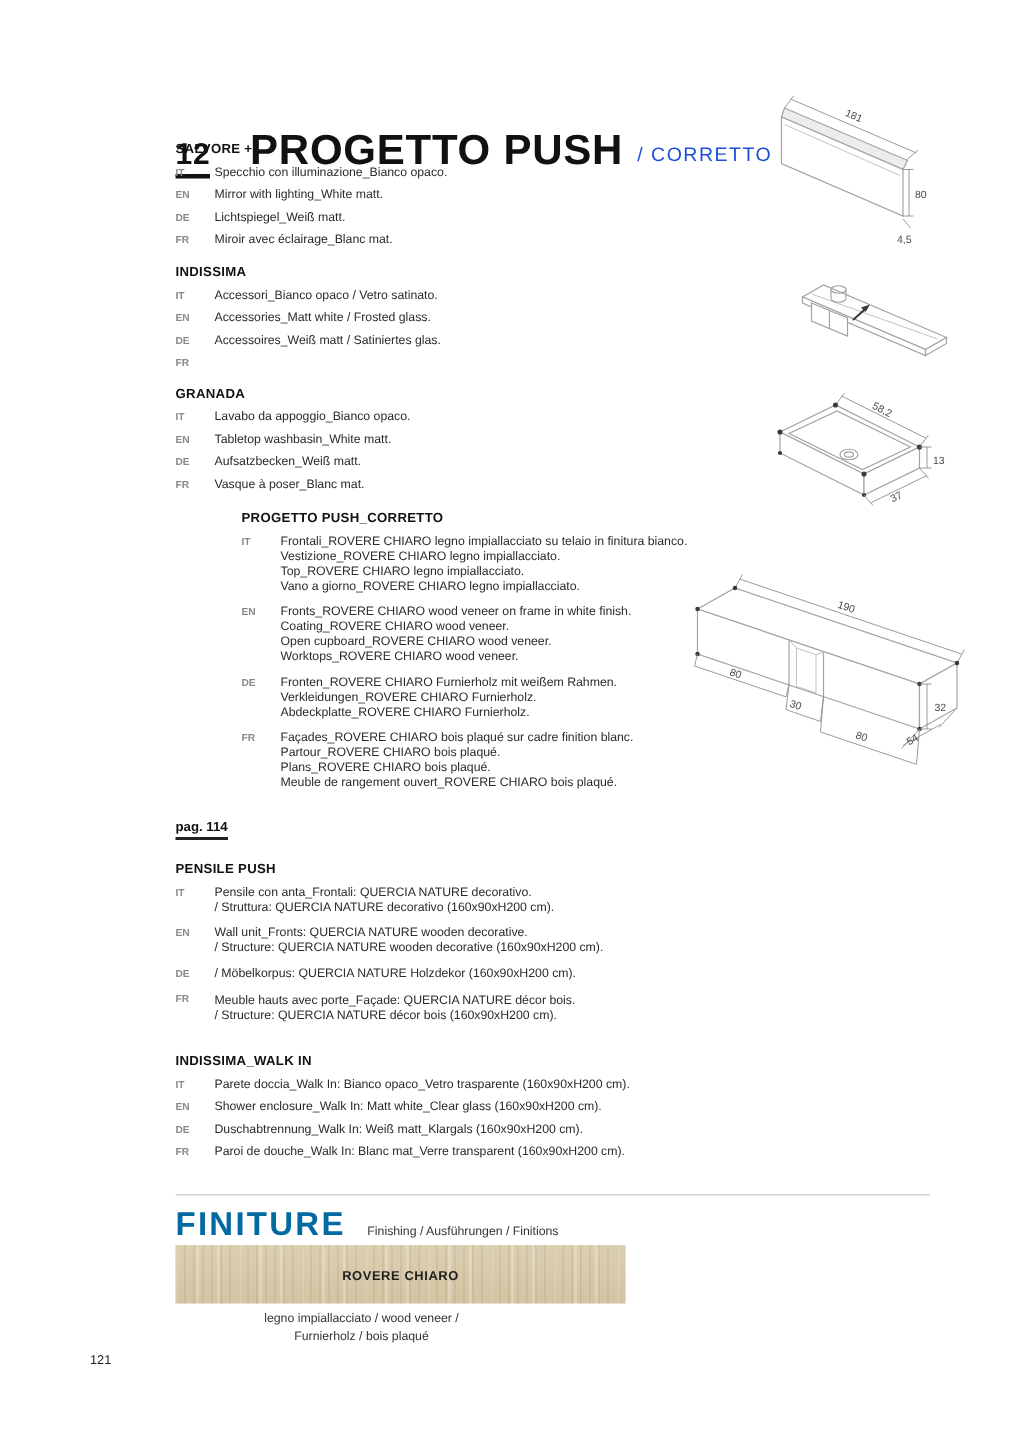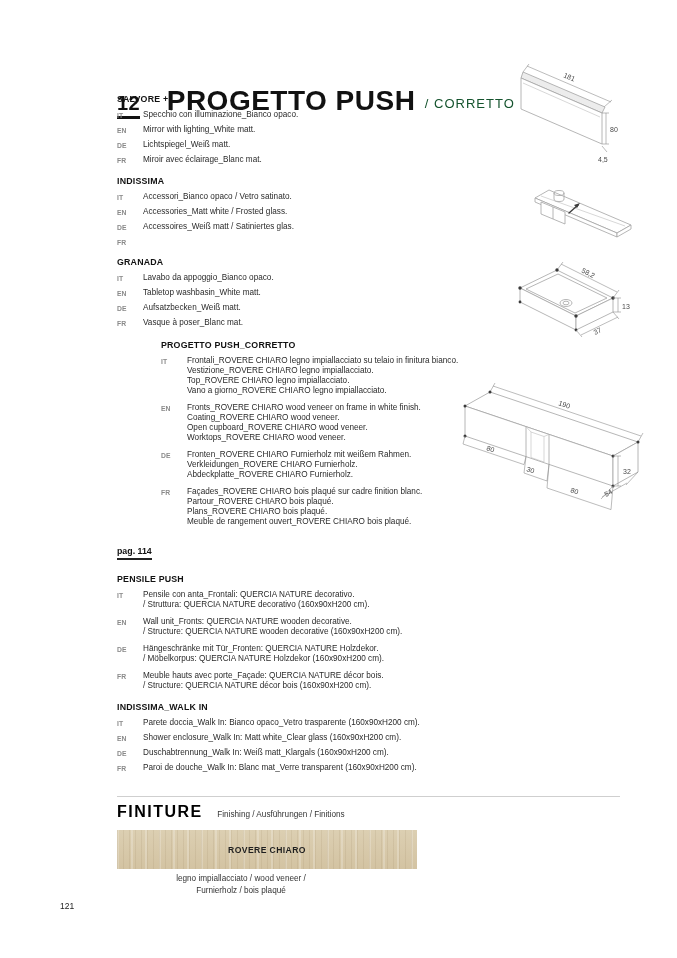--- a/index.html
+++ b/index.html
@@ -8,39 +8,39 @@
     font-family:"Liberation Sans", sans-serif;color:#222;
     -webkit-font-smoothing:antialiased;overflow:hidden;
   }
   .abs{position:absolute;}
 
   
   #title{left:117px;top:52px;white-space:nowrap;}
   #title .idx{display:inline-block;font-size:20px;font-weight:800;color:#111;
     border-bottom:3px solid #111;padding-bottom:1px;margin-right:6px;letter-spacing:.5px;margin-top:40px;}
   #title .main{font-size:28px;font-weight:800;color:#111;letter-spacing:.5px;margin-left:16px;}
-  #title .variant{font-size:13px;font-weight:400;color:#14532d;letter-spacing:1px;margin-left:5px;position:relative;top:-2px;margin-top:13px;}
+  #title .variant{font-size:13px;font-weight:400;color:#1d4ed8;letter-spacing:1px;margin-left:5px;position:relative;top:-2px;margin-top:13px;}
 
   
   .section{left:117px;width:345px;}
   .section-heading{font-size:8.8px;line-height:11px;font-weight:700;color:#111;
     letter-spacing:.2px;margin-bottom:5px;white-space:nowrap;}
   .lang-row{display:flex;align-items:flex-start;margin-bottom:4.5px;}
   .multi .lang-row{margin-bottom:7px;}
   .lang{flex:0 0 26px;font-size:6.8px;font-weight:600;color:#8a8a8a;line-height:10px;padding-top:.5px;}
   .lines{flex:1;}
   .lines div{font-size:8.2px;line-height:10px;color:#2a2a2a;white-space:nowrap;}
 
   #pag-ref{left:117px;top:546px;font-size:8.8px;font-weight:700;color:#111;}
   #pag-ref span{display:inline-block;border-bottom:2px solid #222;padding-bottom:2px;}
 
   
   #divider{left:117px;top:796px;width:503px;height:1px;background:#cfcfcf;}
   #finiture-head{left:117px;top:803px;white-space:nowrap;}
-  #finiture-head .big{font-size:16px;font-weight:600;letter-spacing:1.5px;color:#000000;}
+  #finiture-head .big{font-size:22px;font-weight:600;letter-spacing:1.5px;color:#0369a1;}
   #finiture-head .sub{font-size:8.2px;color:#333;margin-left:10px;}
   #swatch{left:117px;top:830px;width:300px;height:39px;
     background:
       repeating-linear-gradient(90deg, rgba(122,96,58,.10) 0 1px, rgba(0,0,0,0) 1px 6px),
       repeating-linear-gradient(90deg, rgba(255,255,255,.22) 0 2px, rgba(0,0,0,0) 2px 14px),
       linear-gradient(#dccfb2,#d3c3a2);
     display:flex;align-items:center;justify-content:center;}
   #swatch .swatch-label{font-size:8.6px;font-weight:700;letter-spacing:.4px;color:#1f1f1f;}
   #caption{left:117px;top:873px;width:248px;text-align:center;}
   #caption div{font-size:8.2px;line-height:11.5px;color:#333;}
@@ -201,21 +201,20 @@
   <div class="lang-row">
     <span class="lang">EN</span>
     <div class="lines">
       <div>Wall unit_Fronts: QUERCIA NATURE wooden decorative.</div>
       <div>/ Structure: QUERCIA NATURE wooden decorative (160x90xH200 cm).</div>
     </div>
   </div>
   <div class="lang-row">
     <span class="lang">DE</span>
     <div class="lines">
-      <div>Hängeschränke mit Tür_Fronten: QUERCIA NATURE Holzdekor.</div>
       <div>/ Möbelkorpus: QUERCIA NATURE Holzdekor (160x90xH200 cm).</div>
     </div>
   </div>
   <div class="lang-row">
     <span class="lang">FR</span>
     <div class="lines">
       <div>Meuble hauts avec porte_Façade: QUERCIA NATURE décor bois.</div>
       <div>/ Structure: QUERCIA NATURE décor bois (160x90xH200 cm).</div>
     </div>
   </div>

